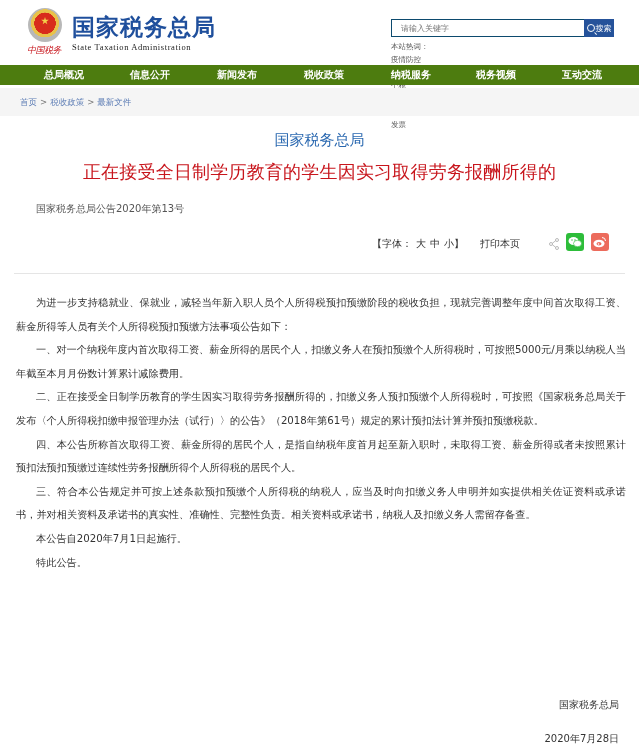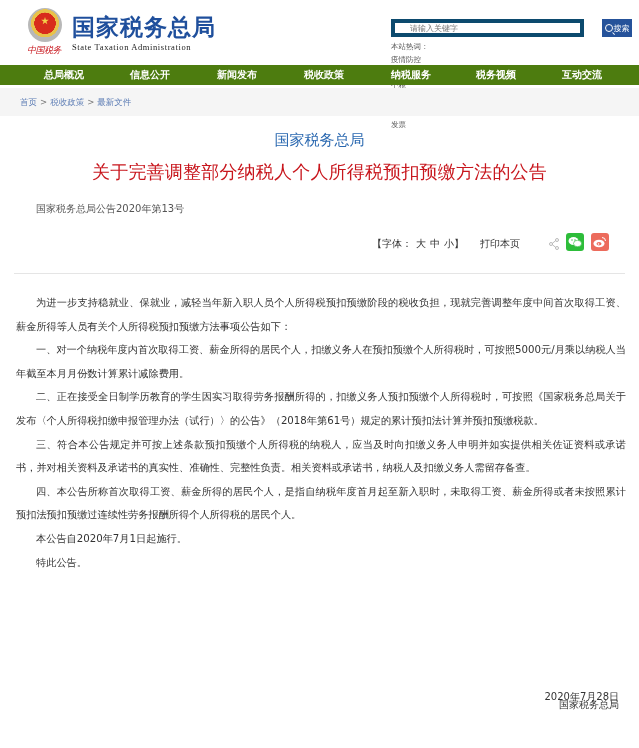--- a/index.html
+++ b/index.html
@@ -26,26 +26,26 @@
   }
   .logo-title {
     position: absolute; left: 72px; top: 12px; font-size: 23px; font-weight: bold;
     color: #1f4f9c; letter-spacing: 1px;
   }
   .logo-en {
     position: absolute; left: 72px; top: 42px; font-size: 8.5px; color: #222;
     font-family: "Liberation Serif", serif; letter-spacing: 0.6px;
   }
   .search-box {
-    position: absolute; left: 391px; top: 19px; width: 193px; height: 18px;
-    border: 4px solid #0c4a6e; background: #fff; font-size: 8px; color: #333;
-    padding: 3px 15px; outline: none;
+    position: absolute; left: 391px; top: 19px; width: 221px; height: 18px;
+    border: 1px solid #0c4a6e; background: #fff; font-size: 8px; color: #333;
+    padding: 3px 9px; outline: none;
   }
   .search-btn {
-    position: absolute; left: 602px; top: 19px; width: 30px; height: 18px;
+    position: absolute; left: 584px; top: 19px; width: 30px; height: 18px;
     background: #25529a; color: #fff; font-size: 8px; border: none;
     display: flex; align-items: center; justify-content: center; gap: 1px;
   }
   .search-btn .mag {
     width: 8px; height: 8px; border: 1.3px solid #fff; border-radius: 50%; position: relative;
   }
   .search-btn .mag::after {
     content: ""; position: absolute; right: -3px; bottom: -3px; width: 3px; height: 1.3px;
     background: #fff; transform: rotate(45deg);
   }
@@ -138,21 +138,21 @@
   <div class="nav-item" style="left:385px;width:52px;">纳税服务</div>
   <div class="nav-item" style="left:470px;width:52px;">税务视频</div>
   <div class="nav-item" style="left:556px;width:52px;">互动交流</div>
 </div>
 
 <div class="breadcrumb-bar">
   <span>首页</span><span class="sep">&gt;</span><span>税收政策</span><span class="sep">&gt;</span><span>最新文件</span>
 </div>
 
 <div class="doc-org">国家税务总局</div>
-<div class="doc-title">关于完善调整部分纳税人个人所得税预扣预缴方法的公告</div>
+<div class="doc-title">正在接受全日制学历教育的学生因实习取得劳务报酬所得的</div>
 <div class="doc-number">国家税务总局公告2020年第13号</div>
 
 <div class="tools">
   <span class="fs-label">【字体：</span>
   <span class="fs-opt">大</span>
   <span class="fs-opt">中</span>
   <span class="fs-opt">小】</span>
   <span class="print">打印本页</span>
 </div>
 <svg class="share-icon" viewBox="0 0 10 12">
@@ -178,20 +178,20 @@
     <path d="M9 1.5 A3.5 3.5 0 0 1 12.5 5" stroke="#fff" stroke-width="1" fill="none"></path>
   </svg>
 </div>
 
 <div class="divider"></div>
 
 <div class="body-text">
   <p>为进一步支持稳就业、保就业，减轻当年新入职人员个人所得税预扣预缴阶段的税收负担，现就完善调整年度中间首次取得工资、薪金所得等人员有关个人所得税预扣预缴方法事项公告如下：</p>
   <p>一、对一个纳税年度内首次取得工资、薪金所得的居民个人，扣缴义务人在预扣预缴个人所得税时，可按照5000元/月乘以纳税人当年截至本月月份数计算累计减除费用。</p>
   <p>二、正在接受全日制学历教育的学生因实习取得劳务报酬所得的，扣缴义务人预扣预缴个人所得税时，可按照《国家税务总局关于发布〈个人所得税扣缴申报管理办法（试行）〉的公告》（2018年第61号）规定的累计预扣法计算并预扣预缴税款。</p>
+  <p>四、本公告所称首次取得工资、薪金所得的居民个人，是指自纳税年度首月起至新入职时，未取得工资、薪金所得或者未按照累计预扣法预扣预缴过连续性劳务报酬所得个人所得税的居民个人。</p>
   <p>三、符合本公告规定并可按上述条款预扣预缴个人所得税的纳税人，应当及时向扣缴义务人申明并如实提供相关佐证资料或承诺书，并对相关资料及承诺书的真实性、准确性、完整性负责。相关资料或承诺书，纳税人及扣缴义务人需留存备查。</p>
-  <p>四、本公告所称首次取得工资、薪金所得的居民个人，是指自纳税年度首月起至新入职时，未取得工资、薪金所得或者未按照累计预扣法预扣预缴过连续性劳务报酬所得个人所得税的居民个人。</p>
   <p>本公告自2020年7月1日起施行。</p>
   <p>特此公告。</p>
 </div>
 
 <div class="sign" style="top:698px;">国家税务总局</div>
-<div class="sign" style="top:690px;">2020年7月28日</div>
+<div class="sign" style="top:732px;">2020年7月28日</div>
 
 </body></html>

